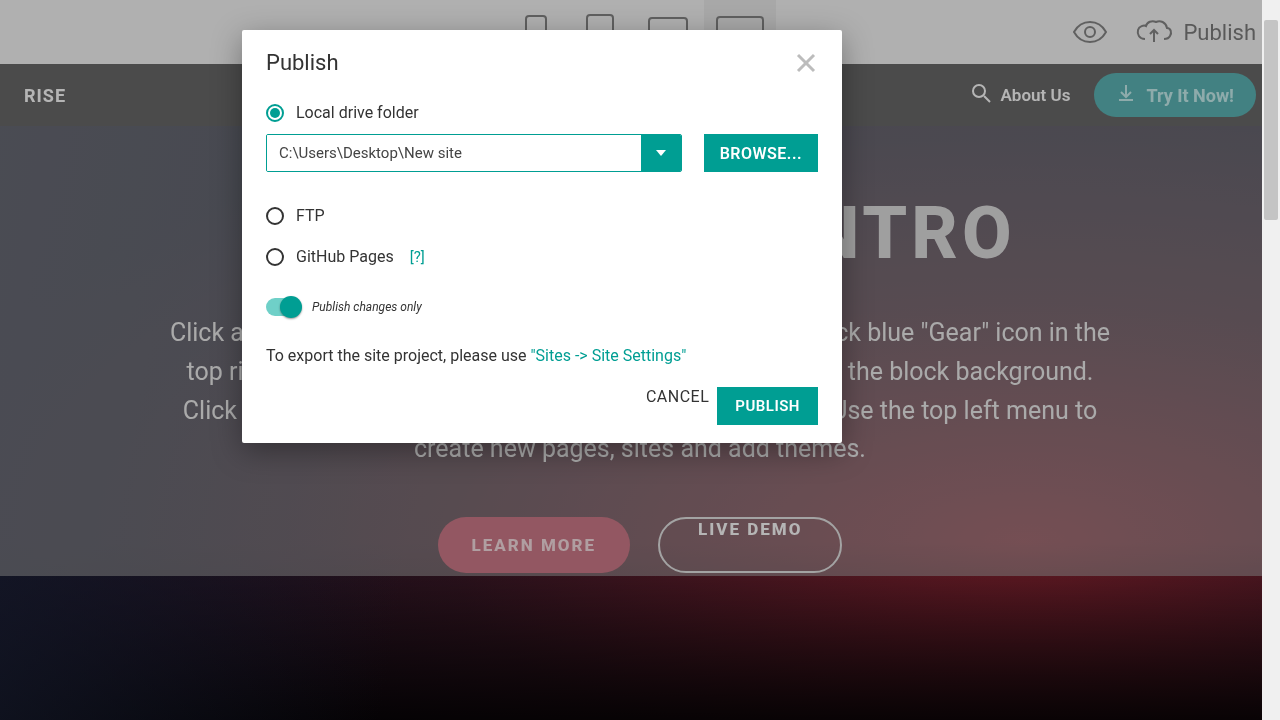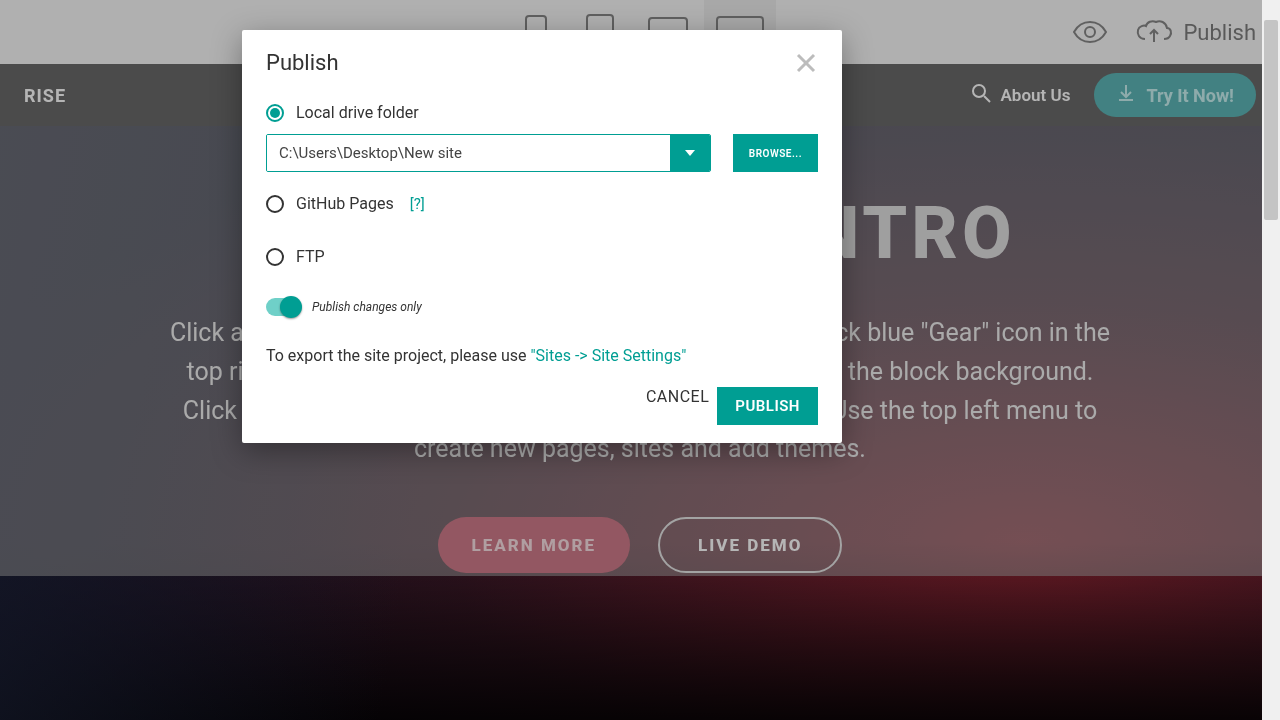--- a/index.html
+++ b/index.html
@@ -105,21 +105,21 @@
     margin-top: 48px;
     display:flex; gap:28px; justify-content:center;
   }
   .btn-learn {
     background:#b33047; color:#f4cdd3;
     padding: 18px 34px; border-radius: 30px;
     font-weight:800; letter-spacing:2px; font-size:17px;
   }
   .btn-demo {
     border:2px solid #d7d7d7; color:#fff;
-    padding: 16px 38px; border-radius: 30px;
+    padding: 0 38px; border-radius: 30px;
     font-weight:800; letter-spacing:2px; font-size:17px;
     background:transparent;
   }
 
   
   .overlay {
     position:absolute; inset:0;
     background: rgba(120,120,120,0.55);
   }
 
@@ -164,21 +164,21 @@
   }
   .path-input input {
     flex:1; border:none; outline:none; padding:0 12px; font-size:15px; color:#444;
   }
   .path-dd {
     width:40px; background:#009e93; display:flex; align-items:center; justify-content:center;
   }
   .path-dd svg { display:block; }
   .browse-btn {
     background:#009e93; color:#fff; border:none;
-    padding: 0 16px; font-size:10px; font-weight:600; letter-spacing:0.5px;
+    padding: 0 16px; font-size:16px; font-weight:600; letter-spacing:0.5px;
     cursor:pointer;
   }
 
   .toggle-row {
     display:flex; align-items:center; gap:12px;
     margin-top: 32px; font-size:12px; color:#333;font-style:italic;
   }
   .toggle {
     width:34px; height:18px; border-radius:10px;
     background:#6fd0c8; position:relative;
@@ -323,29 +323,29 @@
         <input type="text" value="C:\Users\Desktop\New site" style="">
         <div class="path-dd">
           <svg width="10" height="6" viewBox="0 0 10 6">
               <path d="M0 0 L5 6 L10 0 Z" fill="#fff"></path>
             </svg>
         </div>
       </div>
       <button class="browse-btn">BROWSE...</button>
     </div>
 
+    <div class="opt-row tight" style="margin-top:34px;">
+      <span class="radio"></span>
+      <span>FTP</span>
+    </div>
+
     <div class="opt-row tight">
       <span class="radio"></span>
       <span>GitHub Pages</span>
       <span class="help">[?]</span>
-    </div>
-
-    <div class="opt-row tight" style="margin-top:34px;">
-      <span class="radio"></span>
-      <span>FTP</span>
     </div>
 
     <div class="toggle-row">
       <span class="toggle">
           <span class="knob"></span>
         </span>
       <span>Publish changes only</span>
     </div>
 
     <div class="export-note">

